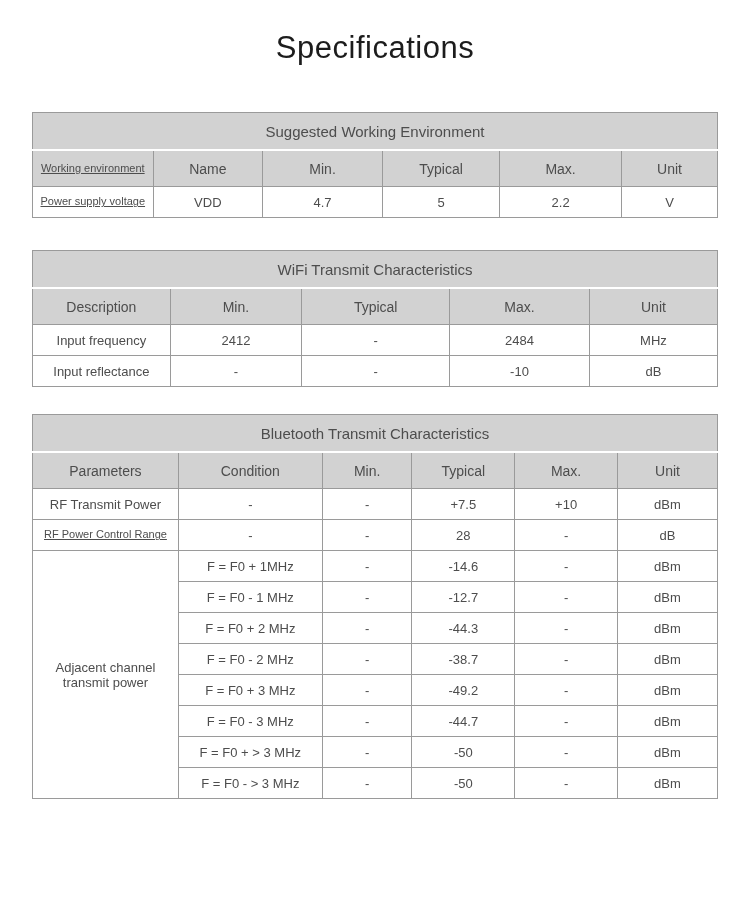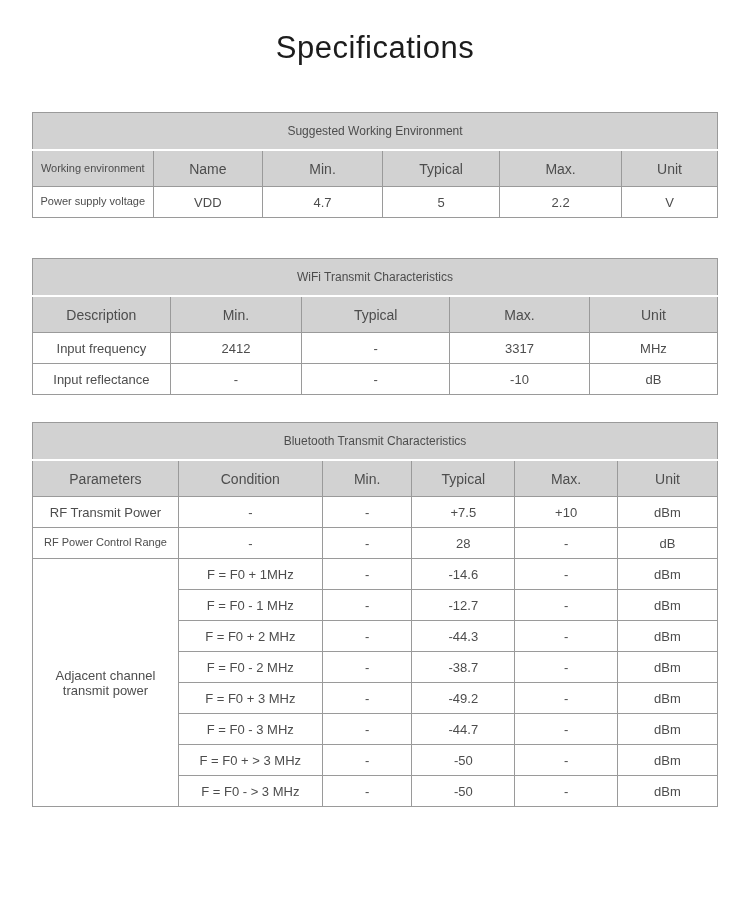--- a/index.html
+++ b/index.html
@@ -17,40 +17,40 @@
   h1{
     margin:30px 0 0;text-align:center;
     font-size:31px;font-weight:400;color:var(--title);
     letter-spacing:0.5px;
   }
   table.spec-table{
     width:686px;border-collapse:collapse;table-layout:fixed;
     margin:0 auto;
   }
   #table-0{margin-top:46px;}
-  #table-1{margin-top:40px;}
+  #table-1{margin-top:32px;}
   #table-2{margin-top:27px;}
   .spec-table th,.spec-table td{
     border:1px solid var(--border);
     text-align:center;vertical-align:middle;
     color:var(--text);font-weight:400;
     font-size:13px;padding:0 4px;
     background:#ffffff;
     overflow:hidden;
   }
   .spec-table thead th{
     background:var(--header-bg);
     height:35px;font-size:14px;
   }
   .spec-table th.band{
-    height:36px;font-size:12px;
+    height:36px;font-size:15px;
     border-bottom:2px solid #ffffff;
   }
   .spec-table td{height:30px;}
-  .spec-table .small{font-size:11px;line-height:1.2;}
+  .spec-table .small{font-size:11px;line-height:1.2;text-decoration:underline;}
 </style>
 </head>
 <body>
 
 <h1>Specifications</h1>
 
 <table class="spec-table" id="table-0">
     <colgroup>
       <col style="width: 17.6%;">
       <col style="width: 16%;">
@@ -102,21 +102,21 @@
         <th>Typical</th>
         <th>Max.</th>
         <th>Unit</th>
       </tr>
     </thead>
     <tbody>
       <tr>
         <td>Input frequency</td>
         <td>2412</td>
         <td>-</td>
-        <td>3317</td>
+        <td>2484</td>
         <td>MHz</td>
       </tr>
       <tr>
         <td>Input reflectance</td>
         <td>-</td>
         <td>-</td>
         <td>-10</td>
         <td>dB</td>
       </tr>
     </tbody>

